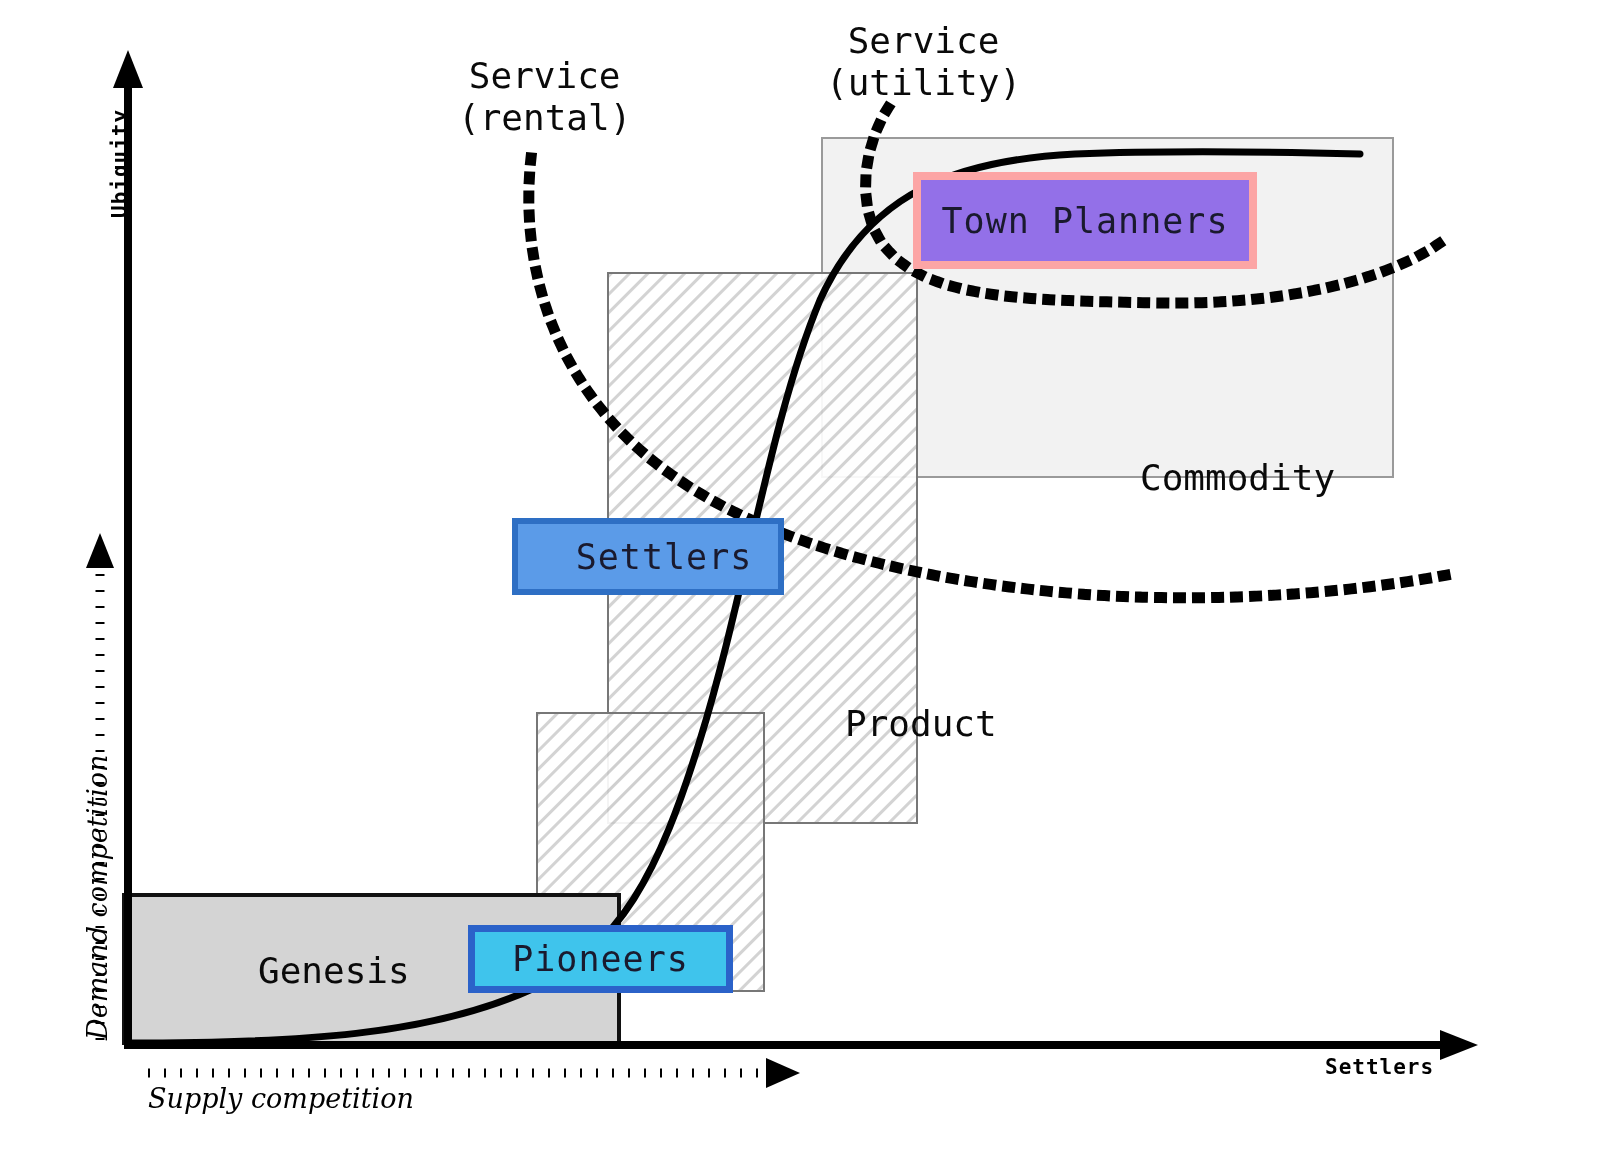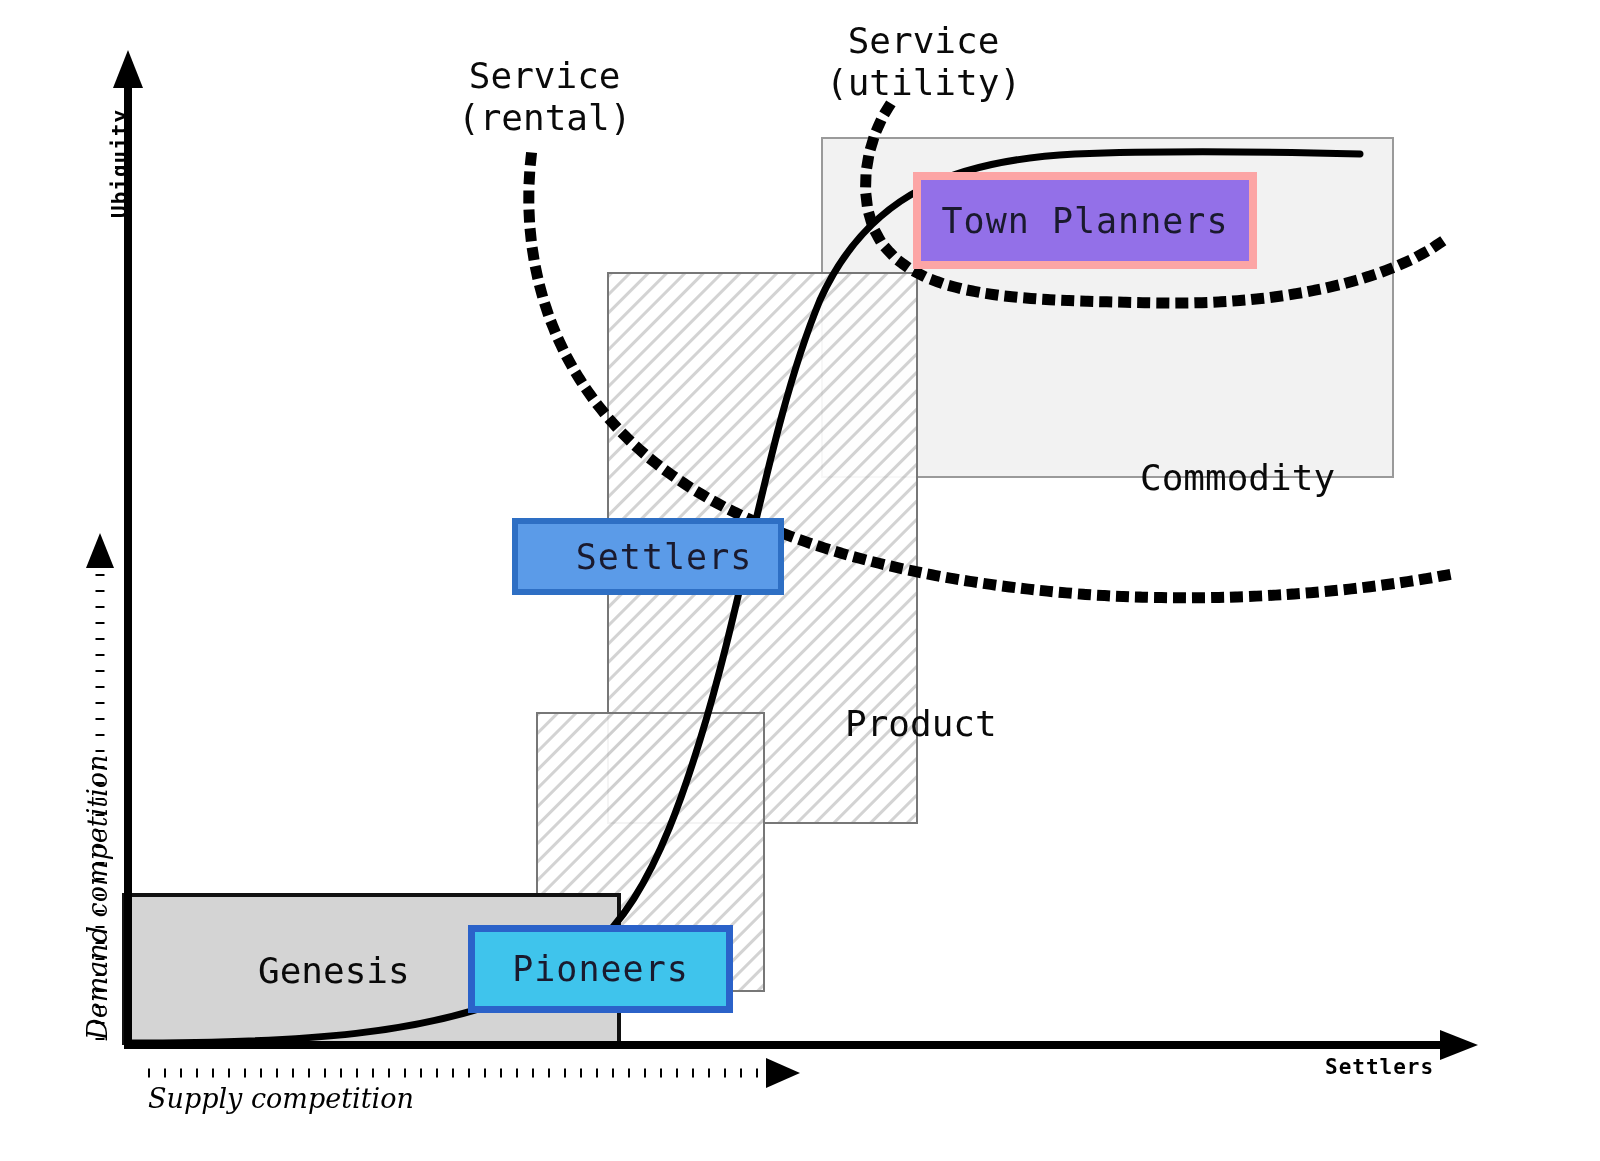--- a/index.html
+++ b/index.html
@@ -46,21 +46,21 @@
     <path d="M 888 108 C 862 150 858 205 880 240 C 920 300 1020 300 1160 303 C 1300 305 1400 275 1448 237" fill="none" stroke="#000000" stroke-width="11" stroke-linecap="square" stroke-dasharray="2 17"></path>
     <path d="M 128 1043 C 300 1043 430 1035 530 990 C 620 950 660 870 700 740 C 745 595 770 420 820 300 C 870 190 960 160 1075 154 C 1180 150 1280 152 1360 154" fill="none" stroke="#000000" stroke-width="7" stroke-linecap="round"></path>
   </svg>
 
   <div class="actor" style="left:913px;top:172px;width:344px;height:97px;background:#9370e8;border:8px solid #fca5a5;">
     <span>Town Planners</span>
   </div>
   <div class="actor" style="left:512px;top:518px;width:272px;height:77px;background:#5b9be8;border:6px solid #2e6fc4;padding-left:32px;">
     <span>Settlers</span>
   </div>
-  <div class="actor" style="left:468px;top:925px;width:265px;height:88px;background:#3fc4ec;border:7px solid #2b62c9;">
+  <div class="actor" style="left:468px;top:925px;width:265px;height:68px;background:#3fc4ec;border:7px solid #2b62c9;">
     <span>Pioneers</span>
   </div>
 
   <svg class="layer" style="pointer-events:none;">
     <g opacity="0.30">
       <rect x="608" y="273" width="309" height="550" fill="url(#hatch)" mask="none" fill-opacity="0.0"></rect>
     </g>
   </svg>
 
   <svg class="layer">

